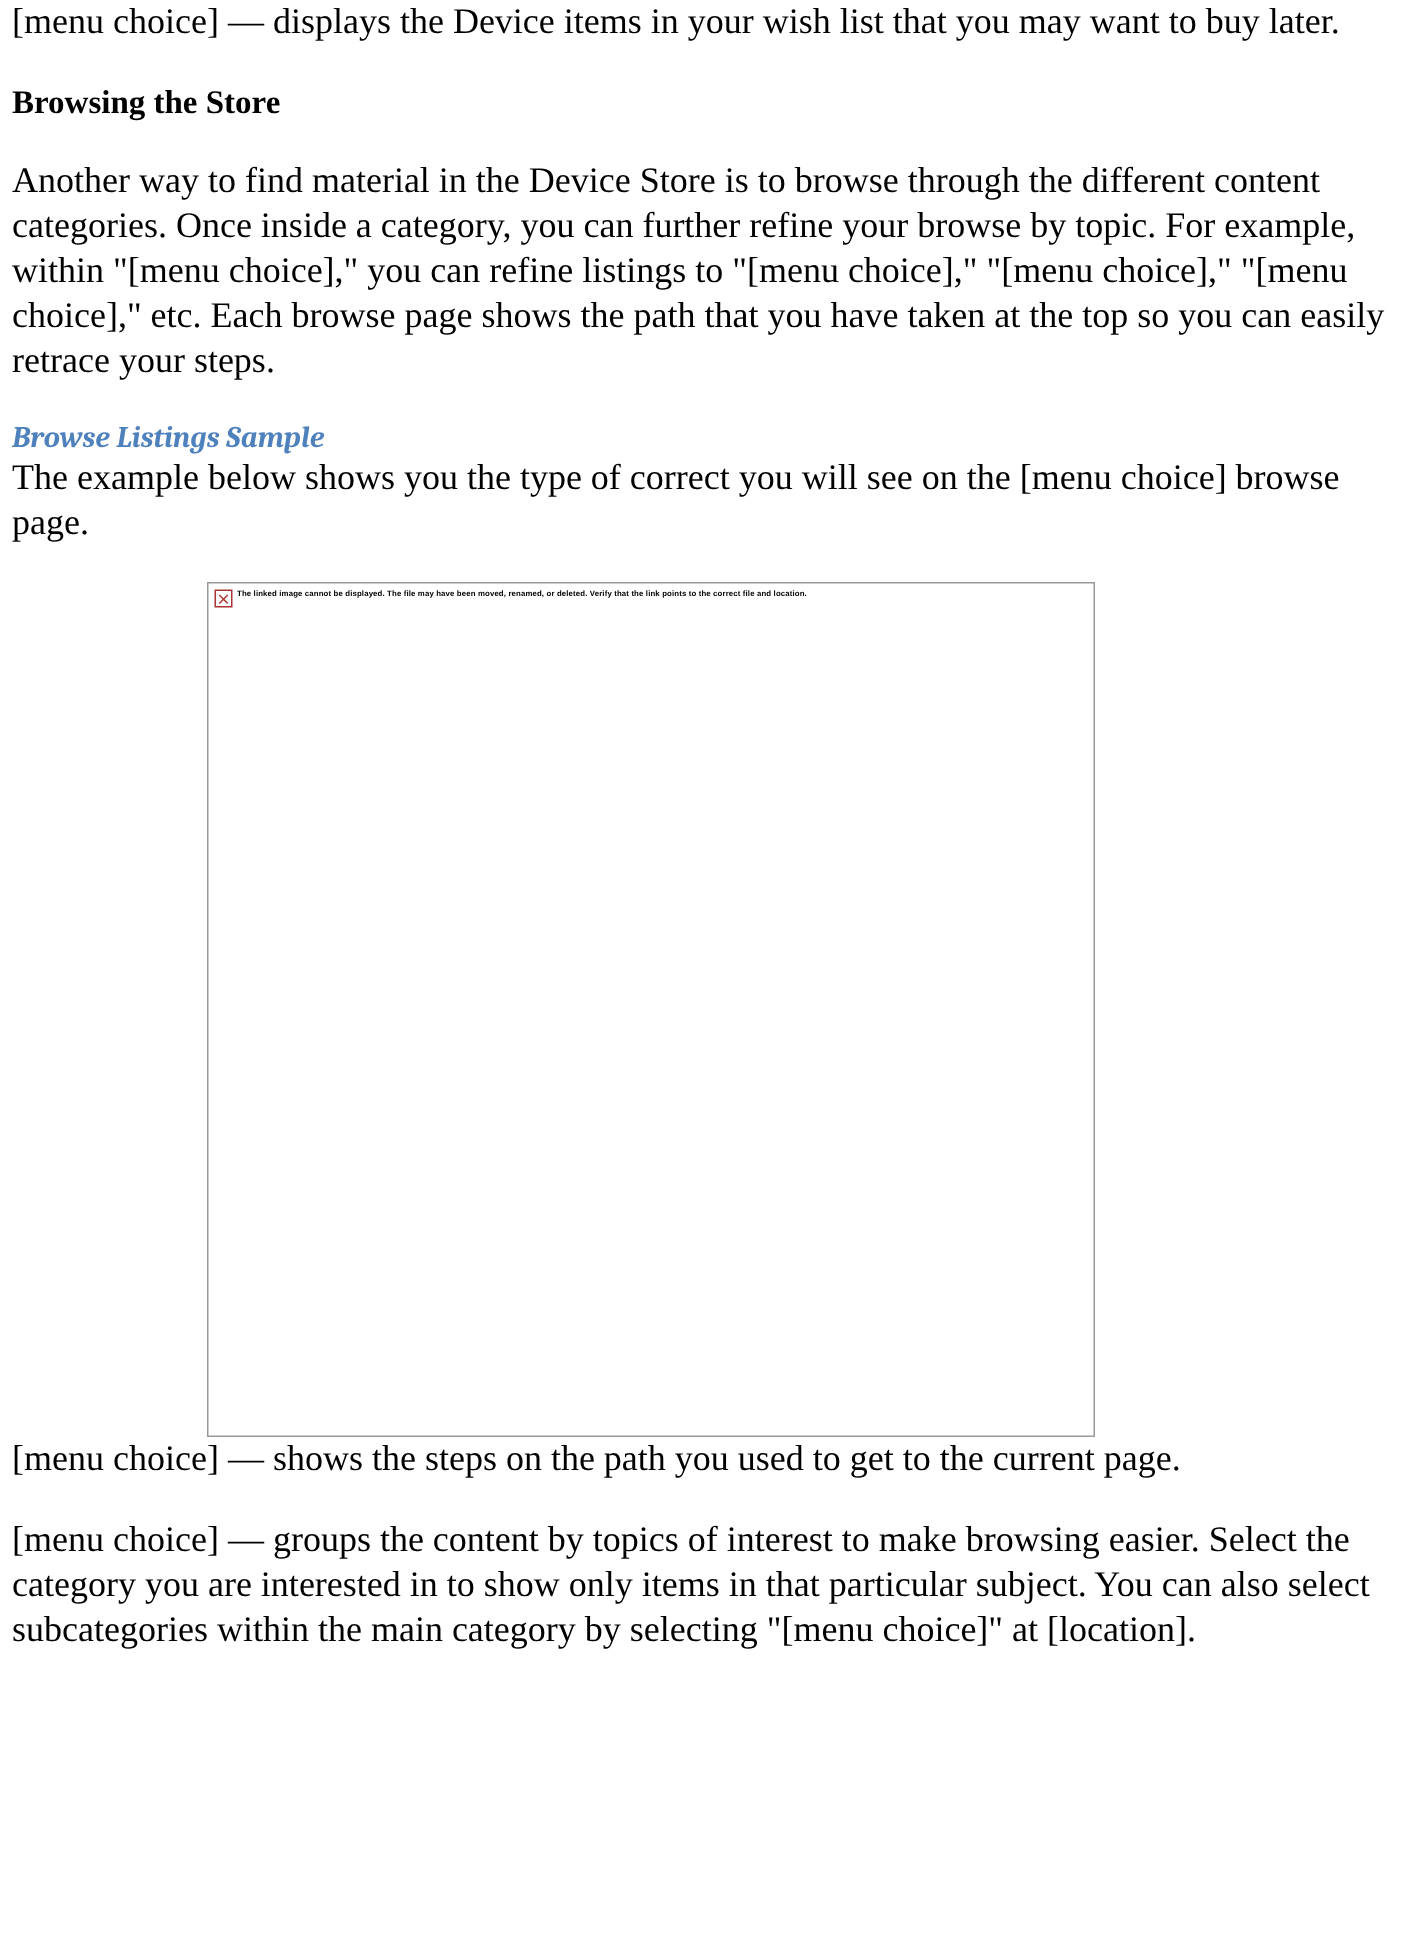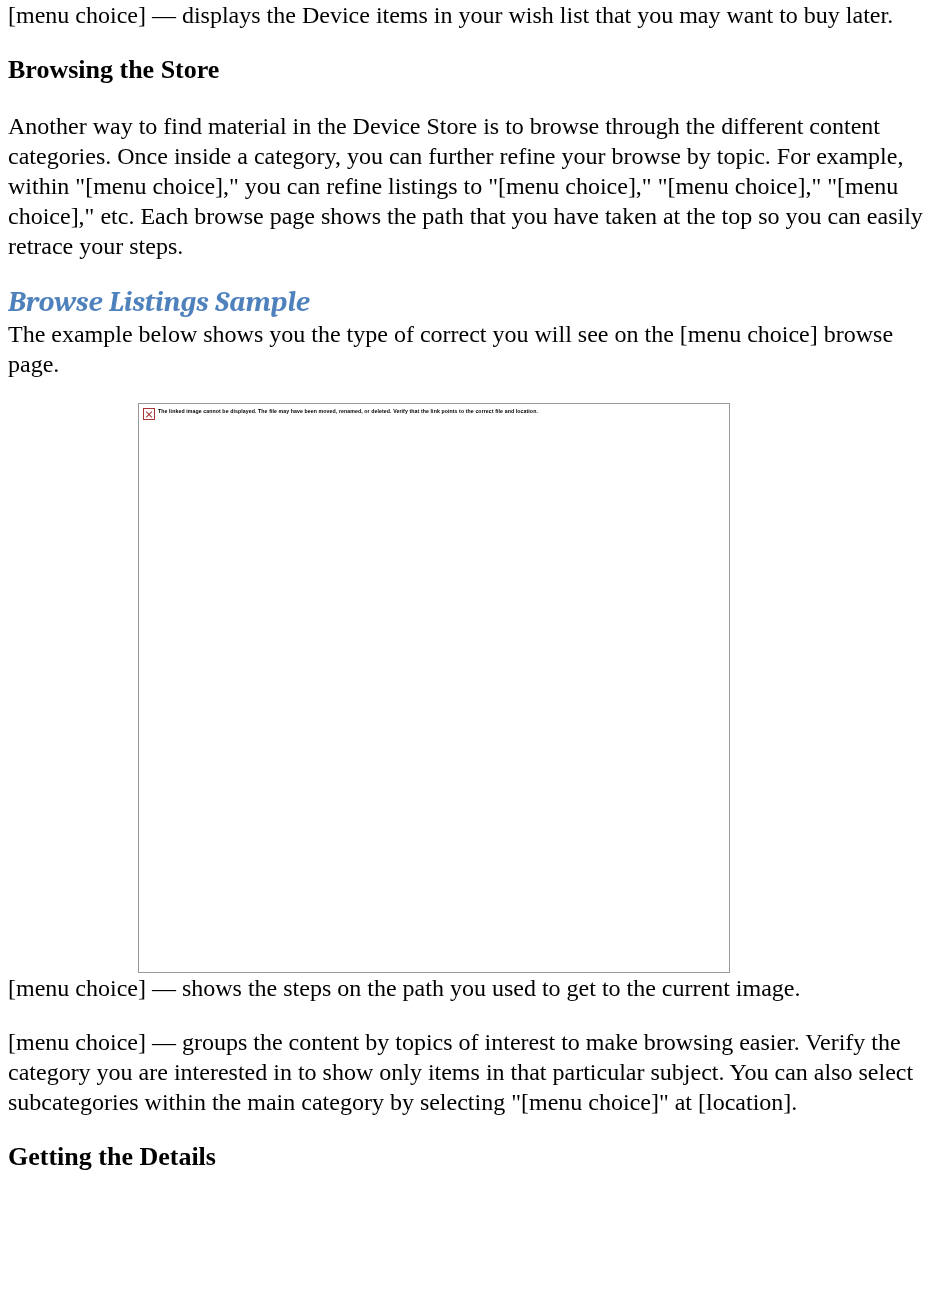--- a/index.html
+++ b/index.html
@@ -16,27 +16,27 @@
     box-sizing: border-box;
     padding: 0 8px 24px 8px;
   }
   p.body {
     margin: 0 0 24px 0;
   }
   p.body.nogap {
     margin-bottom: 0;
   }
   h2.section {
-    font-size: 26px;
+    font-size: 22px;
     font-weight: bold;
     margin: 0 0 24px 0;
   }
   .sample-heading {
     font-family: Cambria, Georgia, "Times New Roman", serif;
-    font-size: 29px;
+    font-size: 20px;
     font-weight: bold;
     font-style: italic;
     color: #4f81bd;
     margin: 0;
     line-height: 1.2;
   }
   .image-placeholder {
     width: 592px;
     height: 570px;
     border: 1px solid #999;
@@ -96,21 +96,20 @@
   <div class="sample-heading">Browse Listings Sample</div>
   <p class="body">The example below shows you the type of correct you will see on the [menu choice] browse page.</p>
 
   <div class="image-placeholder">
     <div class="image-placeholder-inner">
       <span class="broken-icon"></span>
       <span class="placeholder-text">The linked image cannot be displayed.  The file may have been moved, renamed, or deleted. Verify that the link points to the correct file and location.</span>
     </div>
   </div>
 
-  <p class="body nogap" style="margin-top:0;">[menu choice] — shows the steps on the path you used to get to the current image.</p>
+  <p class="body nogap" style="margin-top:0;">[menu choice] — shows the steps on the path you used to get to the current page.</p>
   <div style="height:24px;"></div>
 
 
-  <p class="body">[menu choice] — groups the content by topics of interest to make browsing easier. Verify the category you are interested in to show only items in that particular subject. You can also select subcategories within the main category by selecting "[menu choice]" at [location].</p>
+  <p class="body">[menu choice] — groups the content by topics of interest to make browsing easier. Select the category you are interested in to show only items in that particular subject. You can also select subcategories within the main category by selecting "[menu choice]" at [location].</p>
 
-  <h2 class="section" style="margin-bottom:0;">Getting the Details</h2>
 
 </div>
 
 </body></html>

